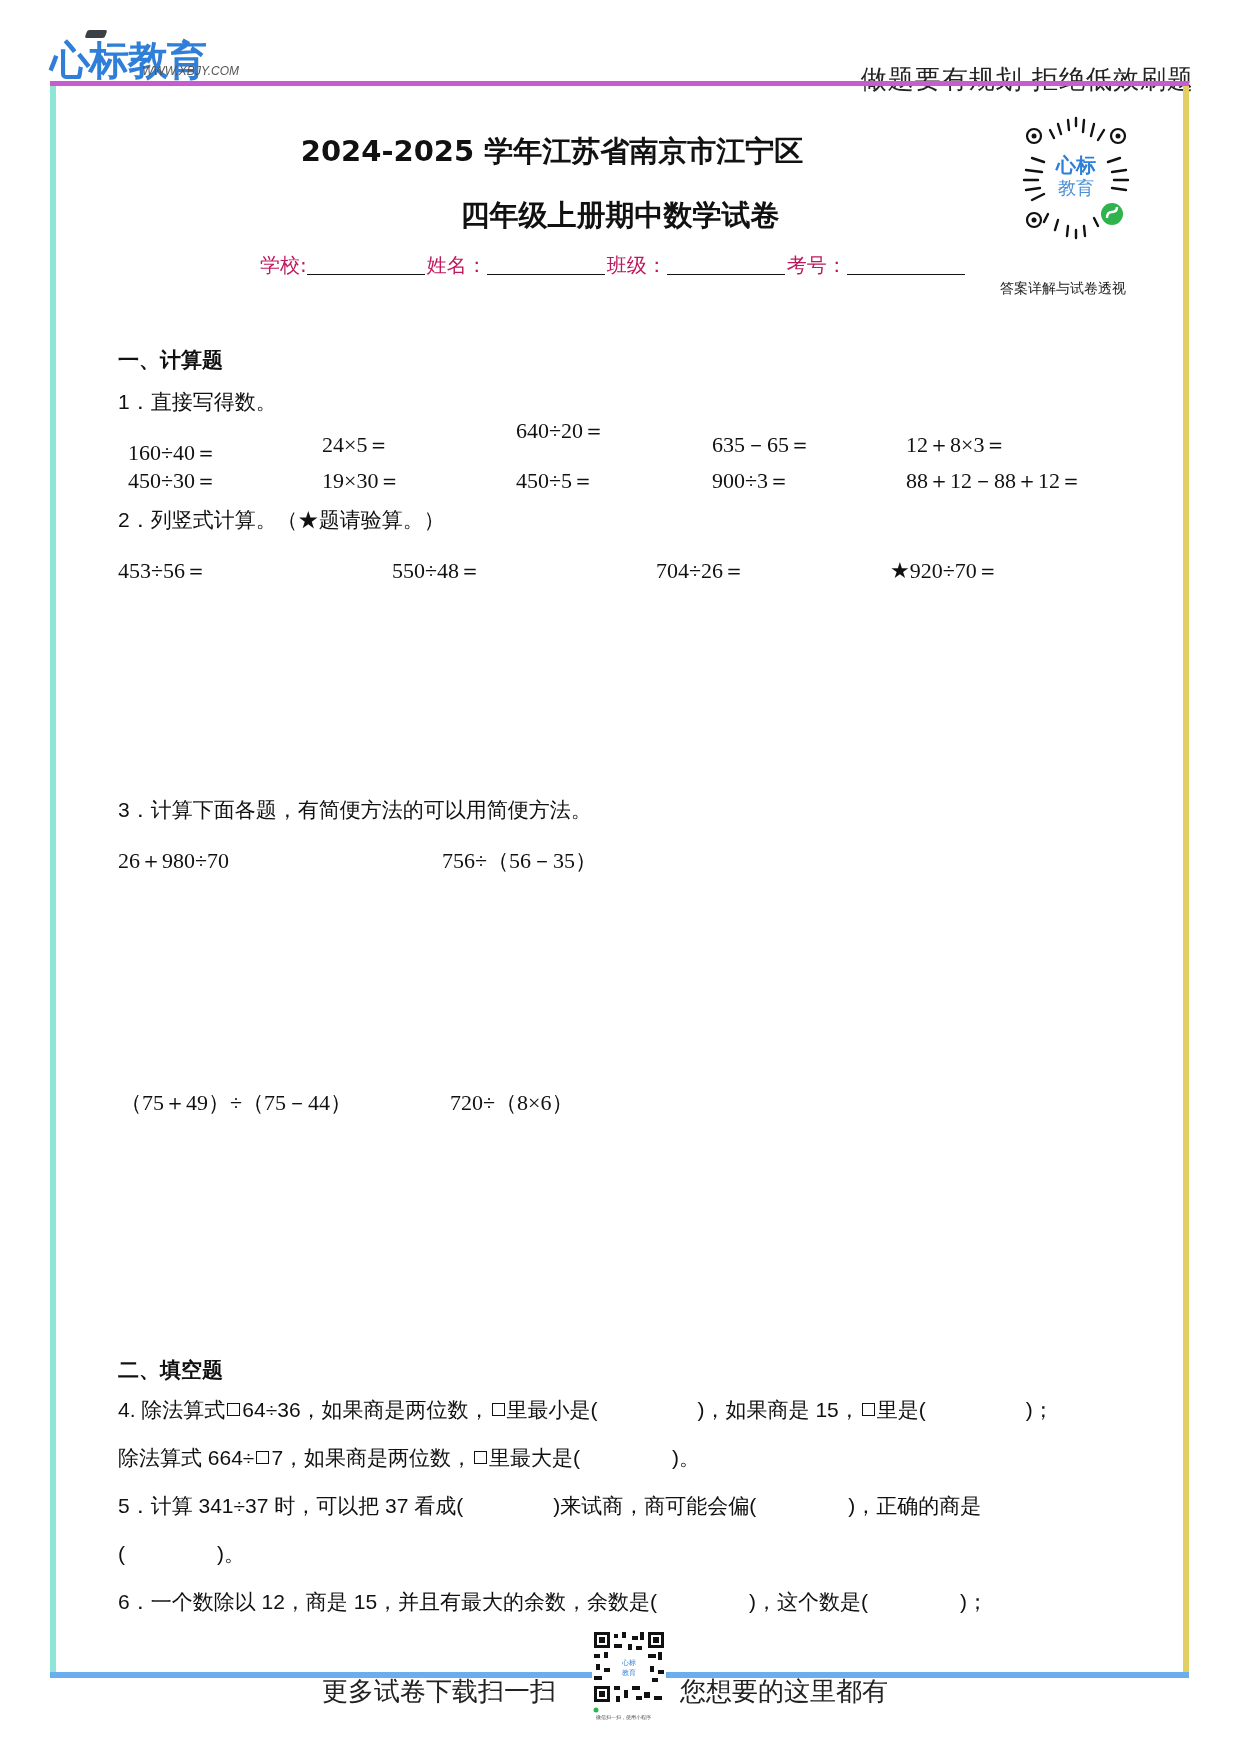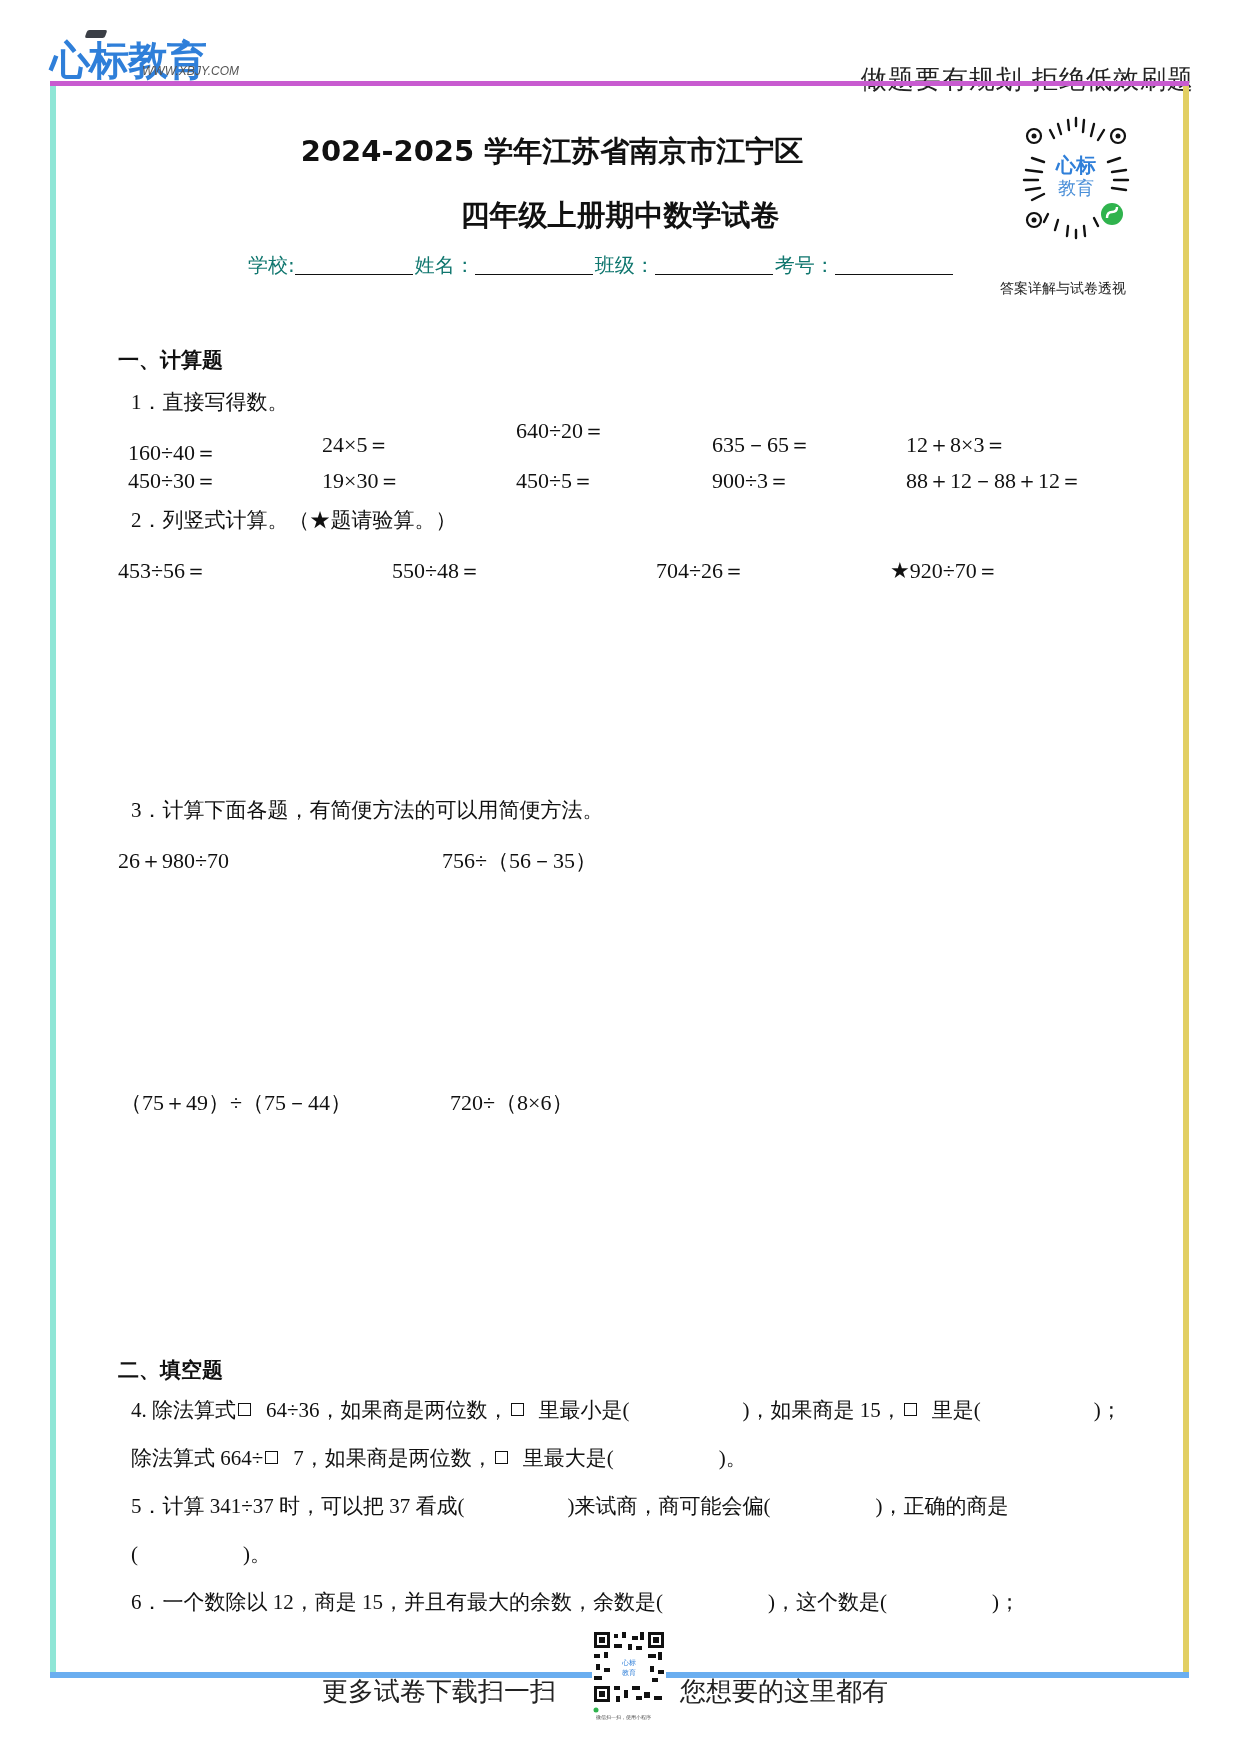--- a/index.html
+++ b/index.html
@@ -16,31 +16,31 @@
 
   
   .b-top { left: 50px; top: 81px; width: 1139px; height: 5px; background: #c85bd0; }
   .b-left { left: 50px; top: 86px; width: 6px; height: 1590px; background: #8fe6d6; }
   .b-right { left: 1183px; top: 86px; width: 6px; height: 1590px; background: #e2cf63; }
   .b-bottom { left: 50px; top: 1672px; width: 1139px; height: 6px; background: #6aaef0; }
 
   
   .title1 { left: 0; width: 1104px; top: 132px; text-align: center; font-size: 29px; font-weight: bold; font-family: "DejaVu Sans", sans-serif; letter-spacing: 0; }
   .title2 { left: 0; width: 1240px; top: 196px; text-align: center; font-size: 29px; font-weight: bold; font-family: "DejaVu Sans", sans-serif; }
-  .info { left: 248px; top: 252px; font-size: 20px; font-family: "DejaVu Sans", sans-serif; color: #0f766e; display: flex; }
+  .info { left: 260px; top: 252px; font-size: 20px; font-family: "DejaVu Sans", sans-serif; color: #be185d; display: flex; }
   .info .blank { display: inline-block; width: 118px; border-bottom: 1.5px solid #111; height: 22px; margin-right: 2px; }
 
   
   .qr { left: 1012px; top: 114px; width: 128px; height: 128px; }
   .qr-caption { left: 1000px; top: 280px; font-size: 14px; font-family: "DejaVu Sans", sans-serif; color: #222; }
 
   
   .sec { font-family: "DejaVu Sans", sans-serif; font-weight: bold; font-size: 21px; }
   .q { font-size: 22px; font-family: "DejaVu Serif", serif; white-space: nowrap; }
-  .q .cn { font-family: Liberation Serif, serif; font-size: 21px; margin-left: 13px; }
+  .q .cn { font-family: Liberation Sans, sans-serif; font-size: 21px; }
   .expr { font-size: 22px; font-family: "Liberation Serif", serif; white-space: nowrap; }
   .box { display: inline-block; width: 11px; height: 11px; border: 1px solid #111; vertical-align: 1px; margin: 0 2px; }
   .gap { display: inline-block; }
 
   
   .footer-left { left: 322px; top: 1674px; font-family: Liberation Serif, serif; font-size: 26px; color: #222; }
   .footer-right { left: 680px; top: 1674px; font-family: "DejaVu Sans", sans-serif; font-size: 26px; color: #222; }
   .footer-qr { left: 592px; top: 1630px; width: 74px; height: 84px; background: #fff; }
   .footer-qr-caption { left: 596px; top: 1714px; font-size: 5px; color: #444; font-family: "DejaVu Sans", sans-serif; }
 </style>

